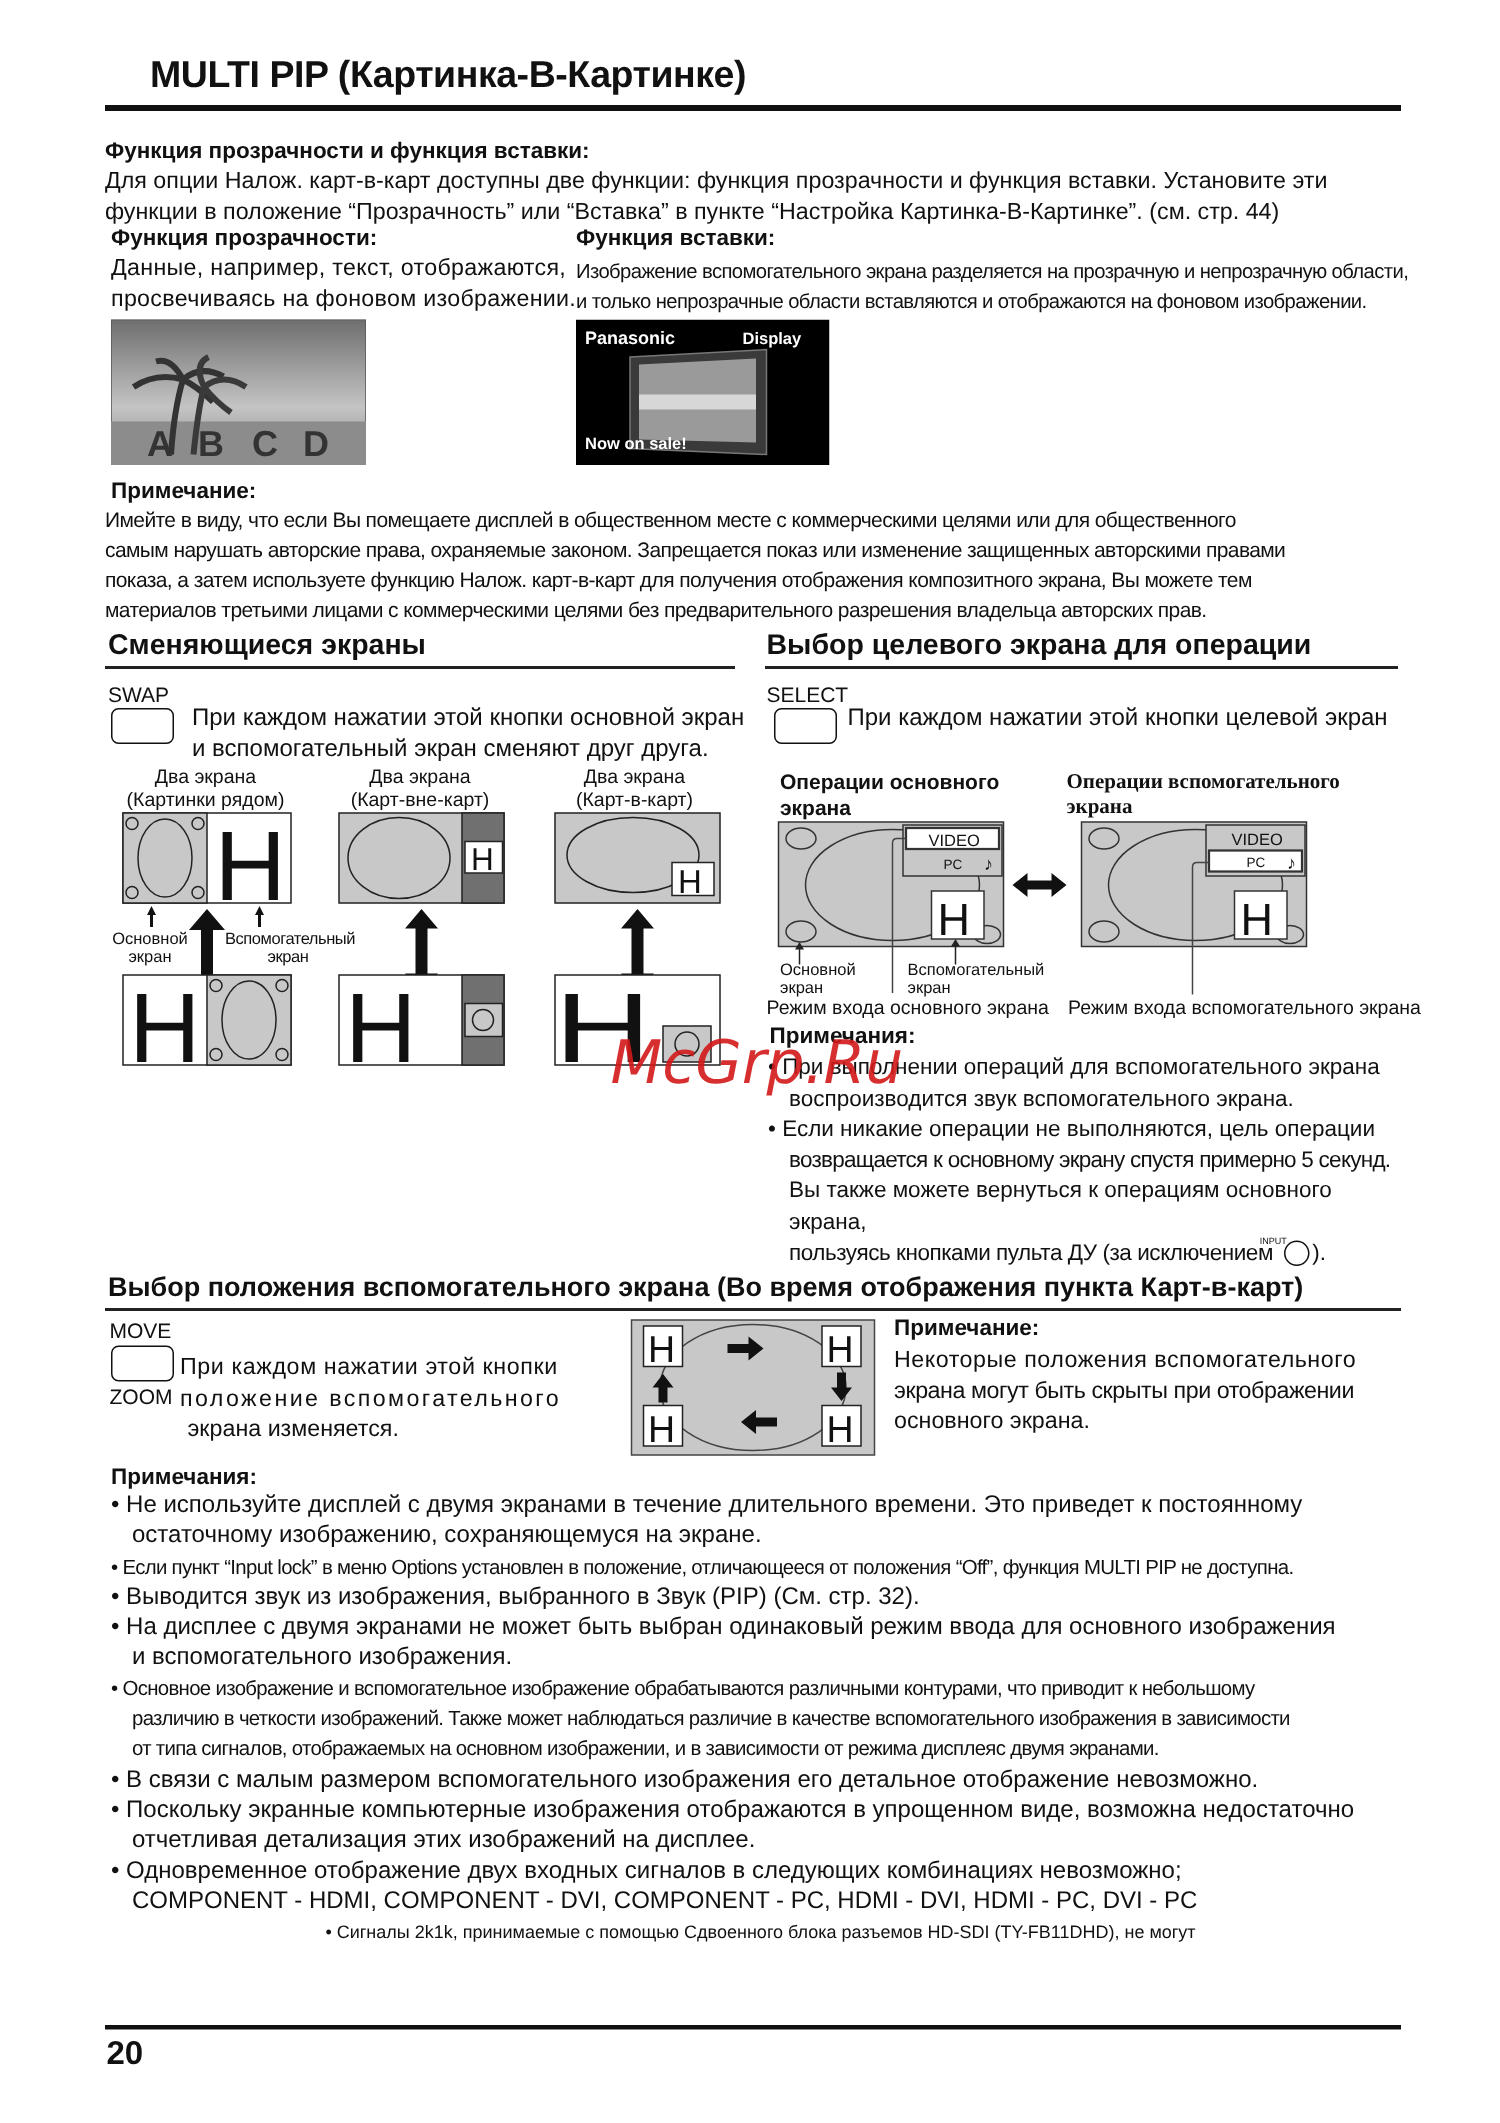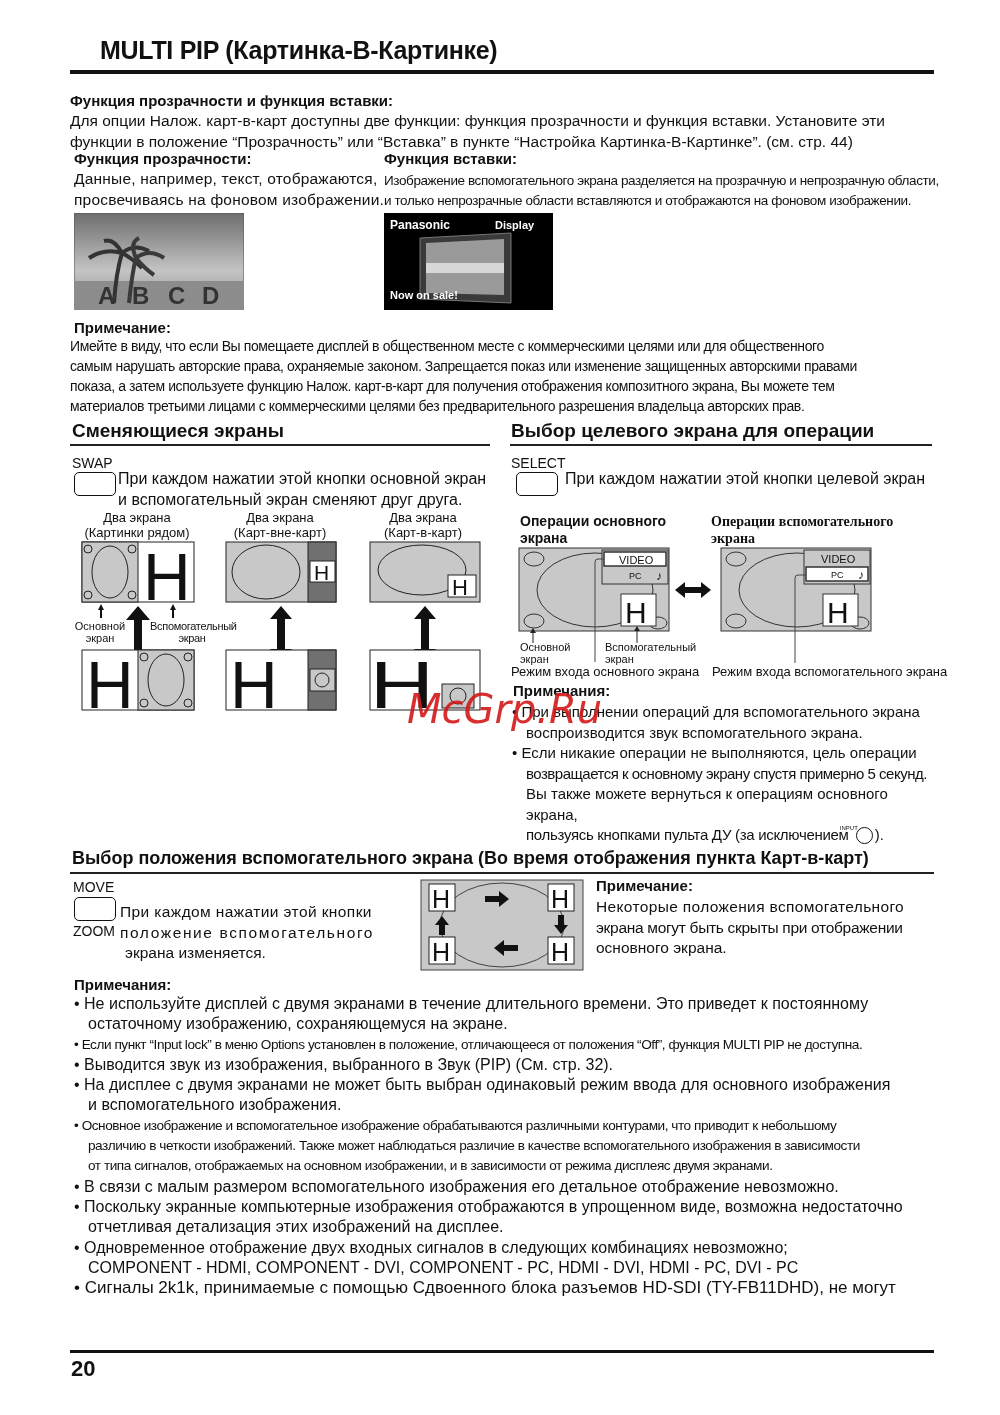--- a/index.html
+++ b/index.html
@@ -78,21 +78,21 @@
   <div>материалов третьими лицами с коммерческими целями без предварительного разрешения владельца авторских прав.</div>
 </div>
 
 <div class="abs sect-h" style="left:72px; top:420px;">Сменяющиеся экраны</div>
 <div class="abs rule-mid" style="left:70px; top:444px; width:420px;"></div>
 <div class="abs sect-h" style="left:511px; top:420px;">Выбор целевого экрана для операции</div>
 <div class="abs rule-mid" style="left:510px; top:444px; width:422px;"></div>
 
 <div class="abs" style="left:72px; top:455px; font-size:14px;">SWAP</div>
 <div class="abs btn" style="left:74px; top:472px;"></div>
-<div class="abs txt" style="left:118px; top:468px; font-size:16px;">
+<div class="abs txt" style="left:128px; top:468px; font-size:16px;">
   <div>При каждом нажатии этой кнопки основной экран</div>
   <div>и вспомогательный экран сменяют друг друга.</div>
 </div>
 
 <div class="abs cap" style="left:72px; top:510px; width:130px;">
   <div>Два экрана</div>
   <div>(Картинки рядом)</div>
 </div>
 <div class="abs cap" style="left:215px; top:510px; width:130px;">
   <div>Два экрана</div>
@@ -294,17 +294,17 @@
 <div class="abs h-bold" style="left:74px; top:976px;">Примечания:</div>
 <div class="abs" style="left:74px; top:994px; width:866px;" id="notes2">
     <div class="bul" style="font-size: 16px; line-height: 20.3px; letter-spacing: 0px;">• <span>Не используйте дисплей с двумя экранами в течение длительного времени. Это приведет к постоянному</span><br><span>остаточному изображению, сохраняющемуся на экране.</span></div>
     <div class="bul" style="font-size: 13.6px; line-height: 20.3px; letter-spacing: -0.45px;">• <span>Если пункт “Input lock” в меню Options установлен в положение, отличающееся от положения “Off”, функция MULTI PIP не доступна.</span></div>
     <div class="bul" style="font-size: 16px; line-height: 20.3px; letter-spacing: 0px;">• <span>Выводится звук из изображения, выбранного в Звук (PIP) (См. стр. 32).</span></div>
     <div class="bul" style="font-size: 16px; line-height: 20.3px; letter-spacing: 0px;">• <span>На дисплее с двумя экранами не может быть выбран одинаковый режим ввода для основного изображения</span><br><span>и вспомогательного изображения.</span></div>
     <div class="bul" style="font-size: 13.6px; line-height: 20.3px; letter-spacing: -0.45px;">• <span>Основное изображение и вспомогательное изображение обрабатываются различными контурами, что приводит к небольшому</span><br><span>различию в четкости изображений. Также может наблюдаться различие в качестве вспомогательного изображения в зависимости</span><br><span>от типа сигналов, отображаемых на основном изображении, и в зависимости от режима дисплеяс двумя экранами.</span></div>
     <div class="bul" style="font-size: 16px; line-height: 20.3px; letter-spacing: 0px;">• <span>В связи с малым размером вспомогательного изображения его детальное отображение невозможно.</span></div>
     <div class="bul" style="font-size: 16px; line-height: 20.3px; letter-spacing: 0px;">• <span>Поскольку экранные компьютерные изображения отображаются в упрощенном виде, возможна недостаточно</span><br><span>отчетливая детализация этих изображений на дисплее.</span></div>
     <div class="bul" style="font-size: 16px; line-height: 20.3px; letter-spacing: 0px;">• <span>Одновременное отображение двух входных сигналов в следующих комбинациях невозможно;</span><br><span>COMPONENT - HDMI, COMPONENT - DVI, COMPONENT - PC, HDMI - DVI, HDMI - PC, DVI - PC</span></div>
-    <div class="bul" style="font-size: 17px; line-height: 20.3px; letter-spacing: 0px;">• <span>Сигналы 2k1k, принимаемые с помощью Сдвоенного блока разъемов HD-SDI (TY-FB11DHD), не могут</span><br></div>
+    <div class="bul" style="font-size: 12px; line-height: 20.3px; letter-spacing: 0px; text-align: center;">• <span>Сигналы 2k1k, принимаемые с помощью Сдвоенного блока разъемов HD-SDI (TY-FB11DHD), не могут</span><br></div>
   </div>
 
 <div class="abs rule-thick" style="top:1350px; height:3px;"></div>
 <div class="abs" style="left:71px; top:1356px; font-size:22px; font-weight:bold;">20</div>
 
 </body></html>

